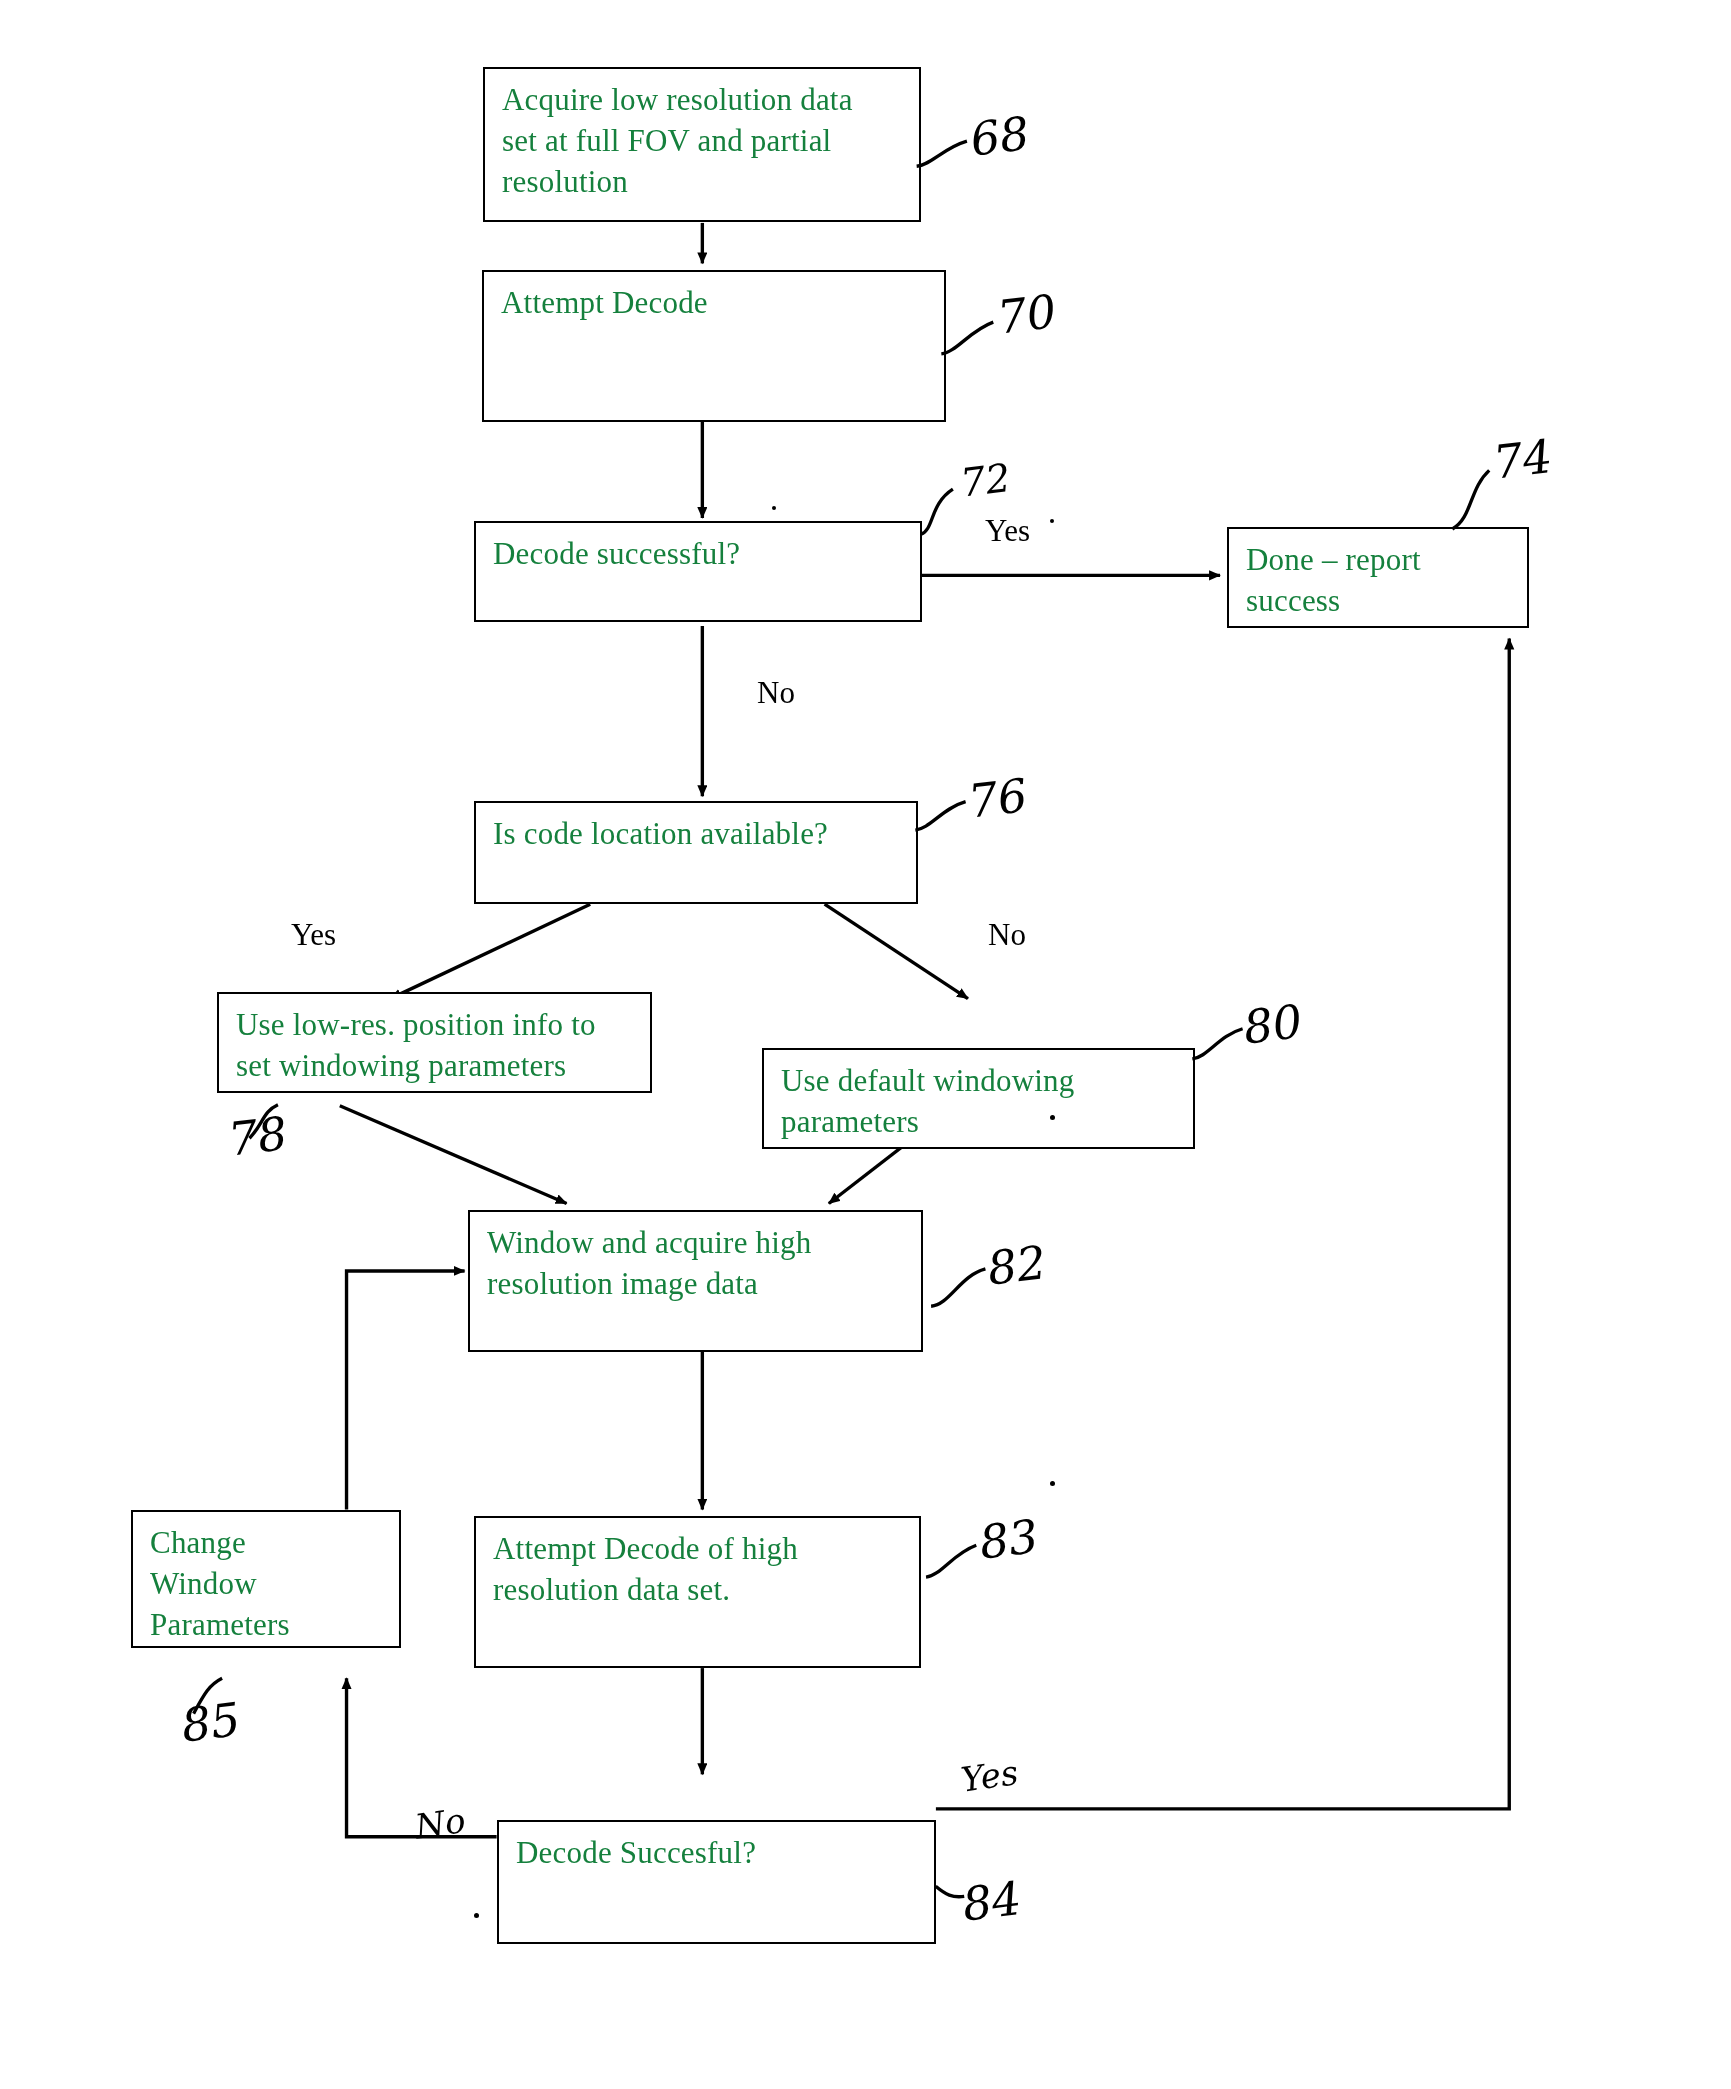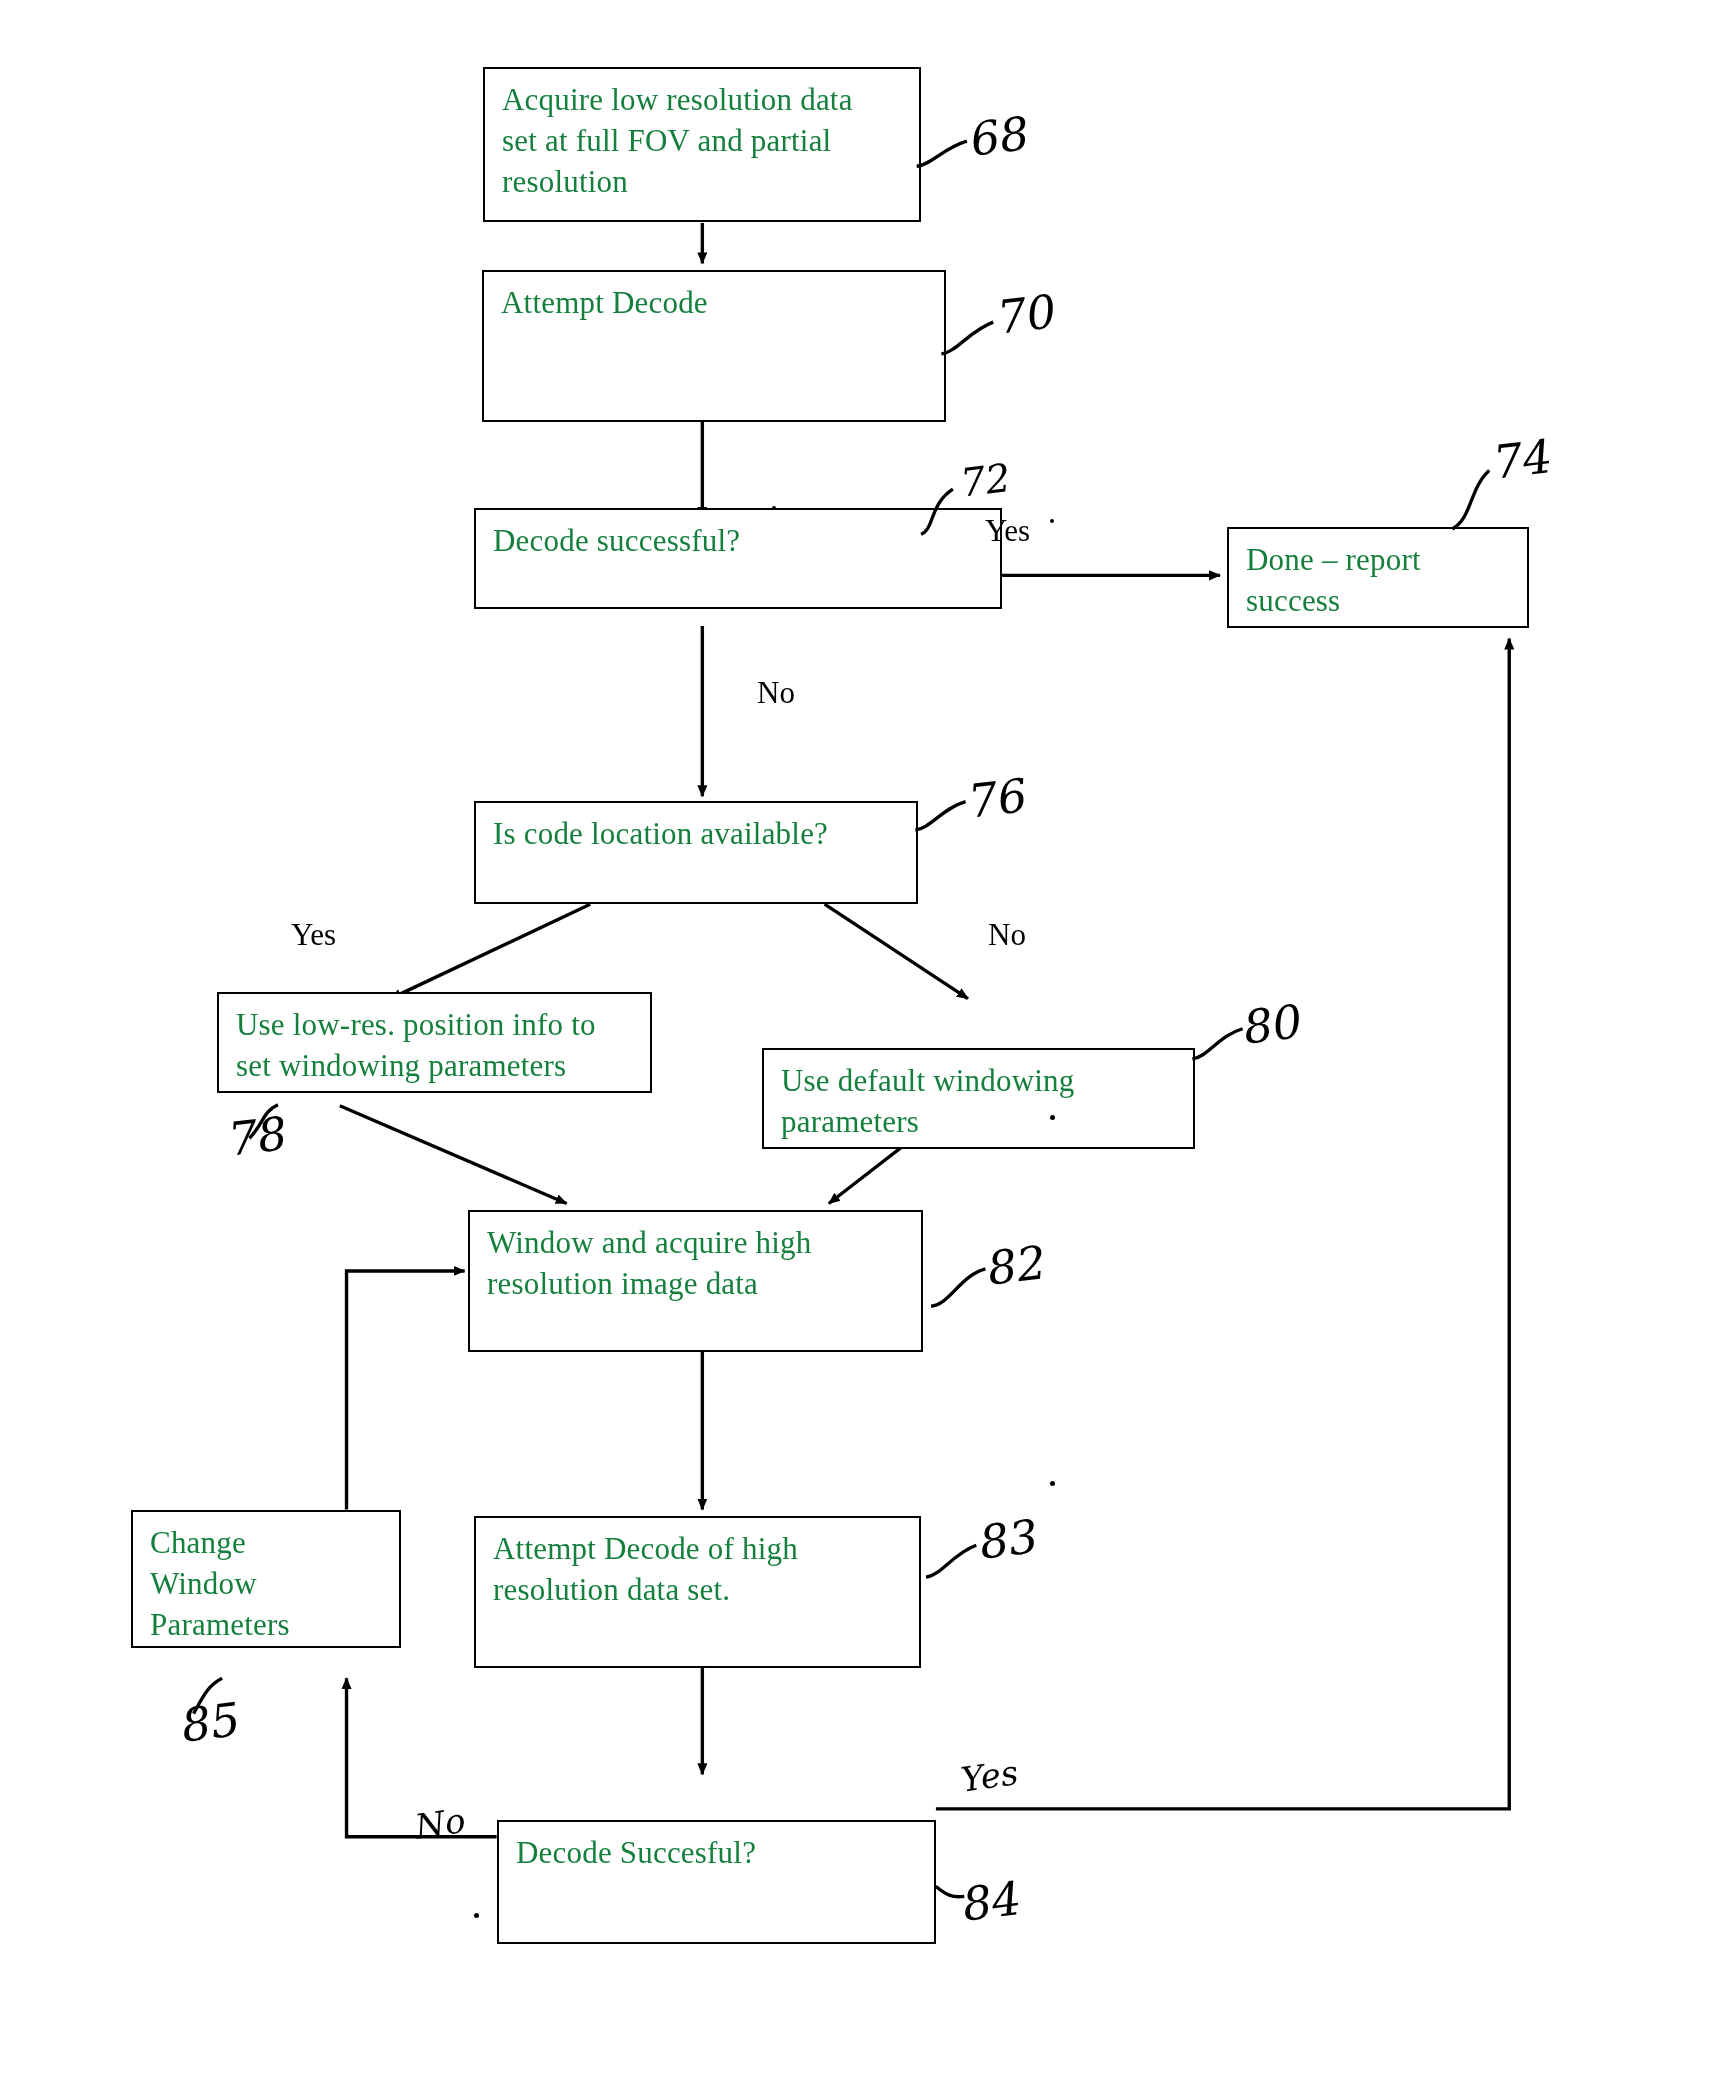--- a/index.html
+++ b/index.html
@@ -129,21 +129,21 @@
   </svg>
 
   <div class="node" style="left:482px; top:270px; width:464px; height:152px;padding-left:45px;">
     <div class="node-label">Attempt Decode</div>
   </div>
   <div class="ref-num" style="left:995px; top:295px;">70</div>
   <svg class="leader" style="position:absolute; left:938px; top:310px; width:67px; height:51px;" viewBox="0 0 80 60" width="67" height="51">
     <path d="M4,52 C22,50 38,24 66,14" fill="none" stroke="#000000" stroke-width="4"></path>
   </svg>
 
-  <div class="node" style="left:474px; top:508px; width:528px; height:101px;">
+  <div class="node" style="left:474px; top:521px; width:448px; height:101px;">
     <div class="node-label">Decode successful?</div>
   </div>
   <div class="ref-num small" style="left:958px; top:460px;">72</div>
   <svg class="leader" style="position:absolute; left:911px; top:482px; width:67px; height:61px;" viewBox="0 0 80 72" width="67" height="61">
     <path d="M12,62 C28,56 22,26 50,8" fill="none" stroke="#000000" stroke-width="4"></path>
   </svg>
 
   <div class="branch-label" style="left:985px; top:514px;">Yes</div>
   <div class="branch-label" style="left:757px; top:676px;">No</div>
 

